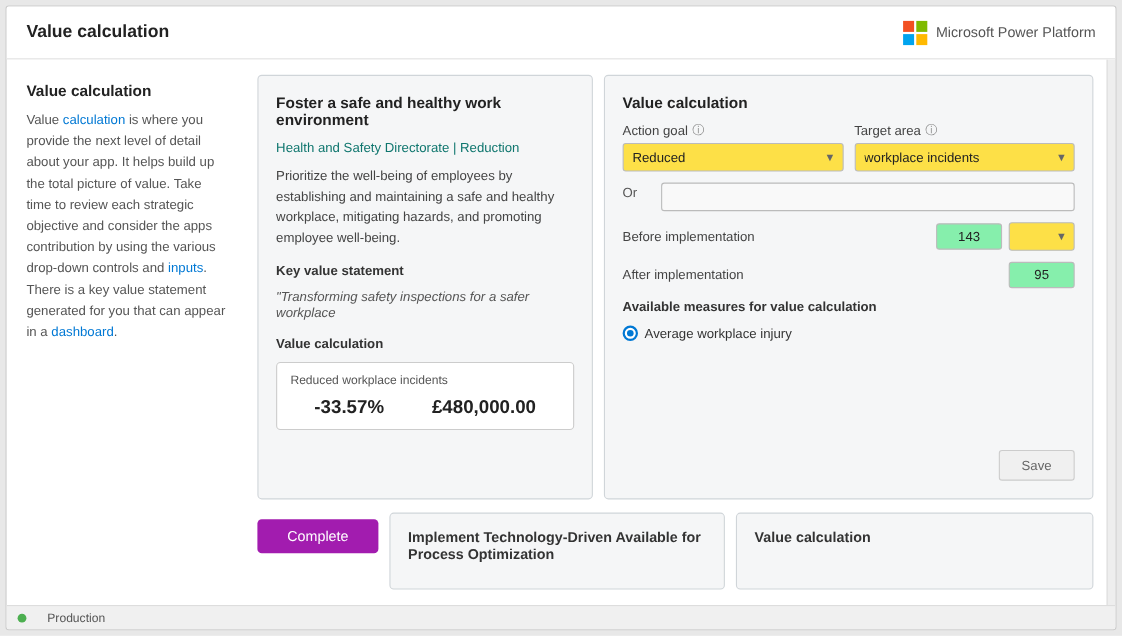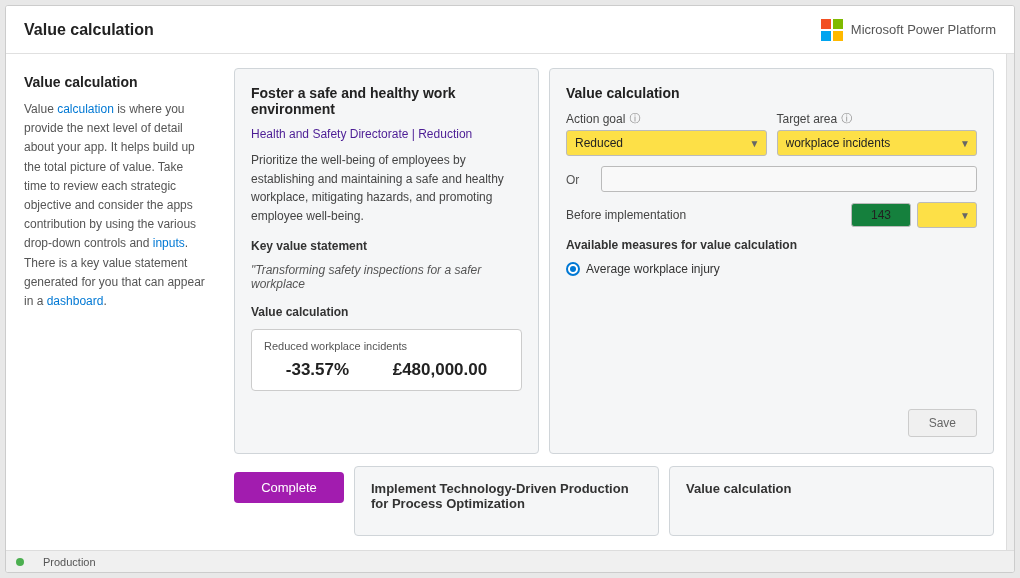--- a/index.html
+++ b/index.html
@@ -120,21 +120,21 @@
       flex-direction: column;
       gap: 10px;
     }
     .card-title {
       font-size: 14px;
       font-weight: 600;
       color: #222;
     }
     .card-subtitle {
       font-size: 12px;
-      color: #4c1d95;
+      color: #0f766e;
     }
     .card-description {
       font-size: 12px;
       color: #444;
       line-height: 1.55;
     }
     .card-section-title {
       font-size: 12px;
       font-weight: 600;
       color: #333;
@@ -241,21 +241,21 @@
     }
     .impl-label {
       font-size: 12px;
       color: #444;
       min-width: 110px;
     }
     .impl-value-box {
       padding: 4px 8px;
       border: 1px solid #bbb;
       border-radius: 3px;
-      background: #15803d;
+      background: #86efac;
       font-size: 12px;
       color: #222;
       min-width: 60px;
       text-align: center;
     }
     .available-measures-title {
       font-size: 12px;
       font-weight: 600;
       color: #333;
     }
@@ -358,21 +358,20 @@
       color: #555;
       padding-left: 14px;
     }
     .scrollbar-area {
       width: 8px;
       background: #eee;
       border-left: 1px solid #ddd;
     }
     .or-row {
       display: flex;
-      align-items: center;
       gap: 22px;
     }
   </style>
 </head>
 <body>
 
 <div class="outer-frame">
 
   <div class="header">
     <span class="header-title">Value calculation</span>
@@ -457,37 +456,41 @@
               <div class="impl-value-box">143</div>
               <div class="select-wrapper" style="width:60px;">
                 <select class="form-select" style="width:60px;">
                   <option></option>
                 </select>
                 <span class="select-chevron">▼</span>
               </div>
             </div>
           </div>
 
+          <div class="impl-row">
+            <span class="impl-label">After implementation</span>
+            <div class="impl-value-box">95</div>
+          </div>
 
           <div class="available-measures-title">Available measures for value calculation</div>
           <div class="radio-row">
             <div class="radio-dot"></div>
             <span class="radio-label">Average workplace injury</span>
           </div>
 
           <button class="save-btn">Save</button>
         </div>
       </div>
 
       <div class="bottom-row">
         <div class="complete-btn-area">
           <button class="complete-btn">Complete</button>
         </div>
         <div class="bottom-card bottom-card-left">
-          <div class="bottom-card-title">Implement Technology-Driven Production for Process Optimization</div>
+          <div class="bottom-card-title">Implement Technology-Driven Available for Process Optimization</div>
         </div>
         <div class="bottom-card bottom-card-right">
           <div class="bottom-card-title">Value calculation</div>
         </div>
       </div>
     </div>
 
     <div class="scrollbar-area"></div>
   </div>
 

